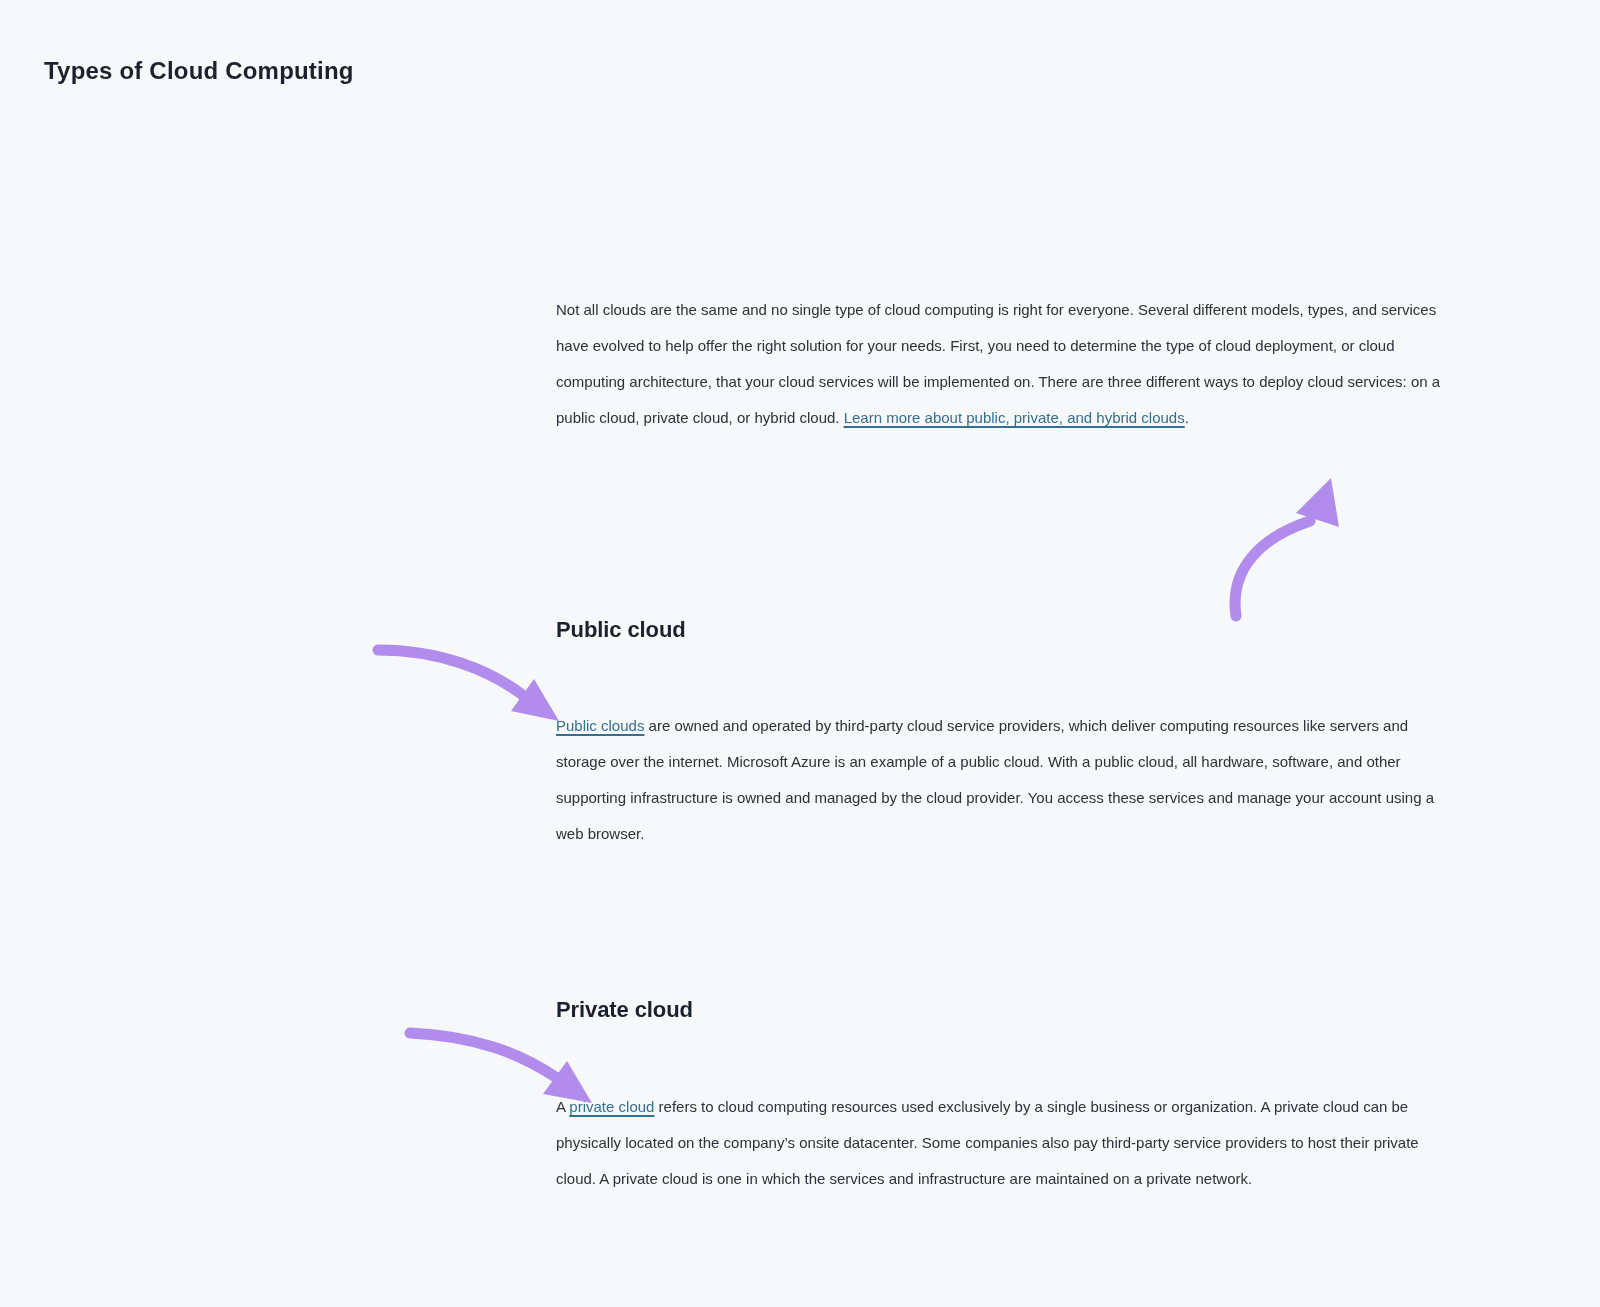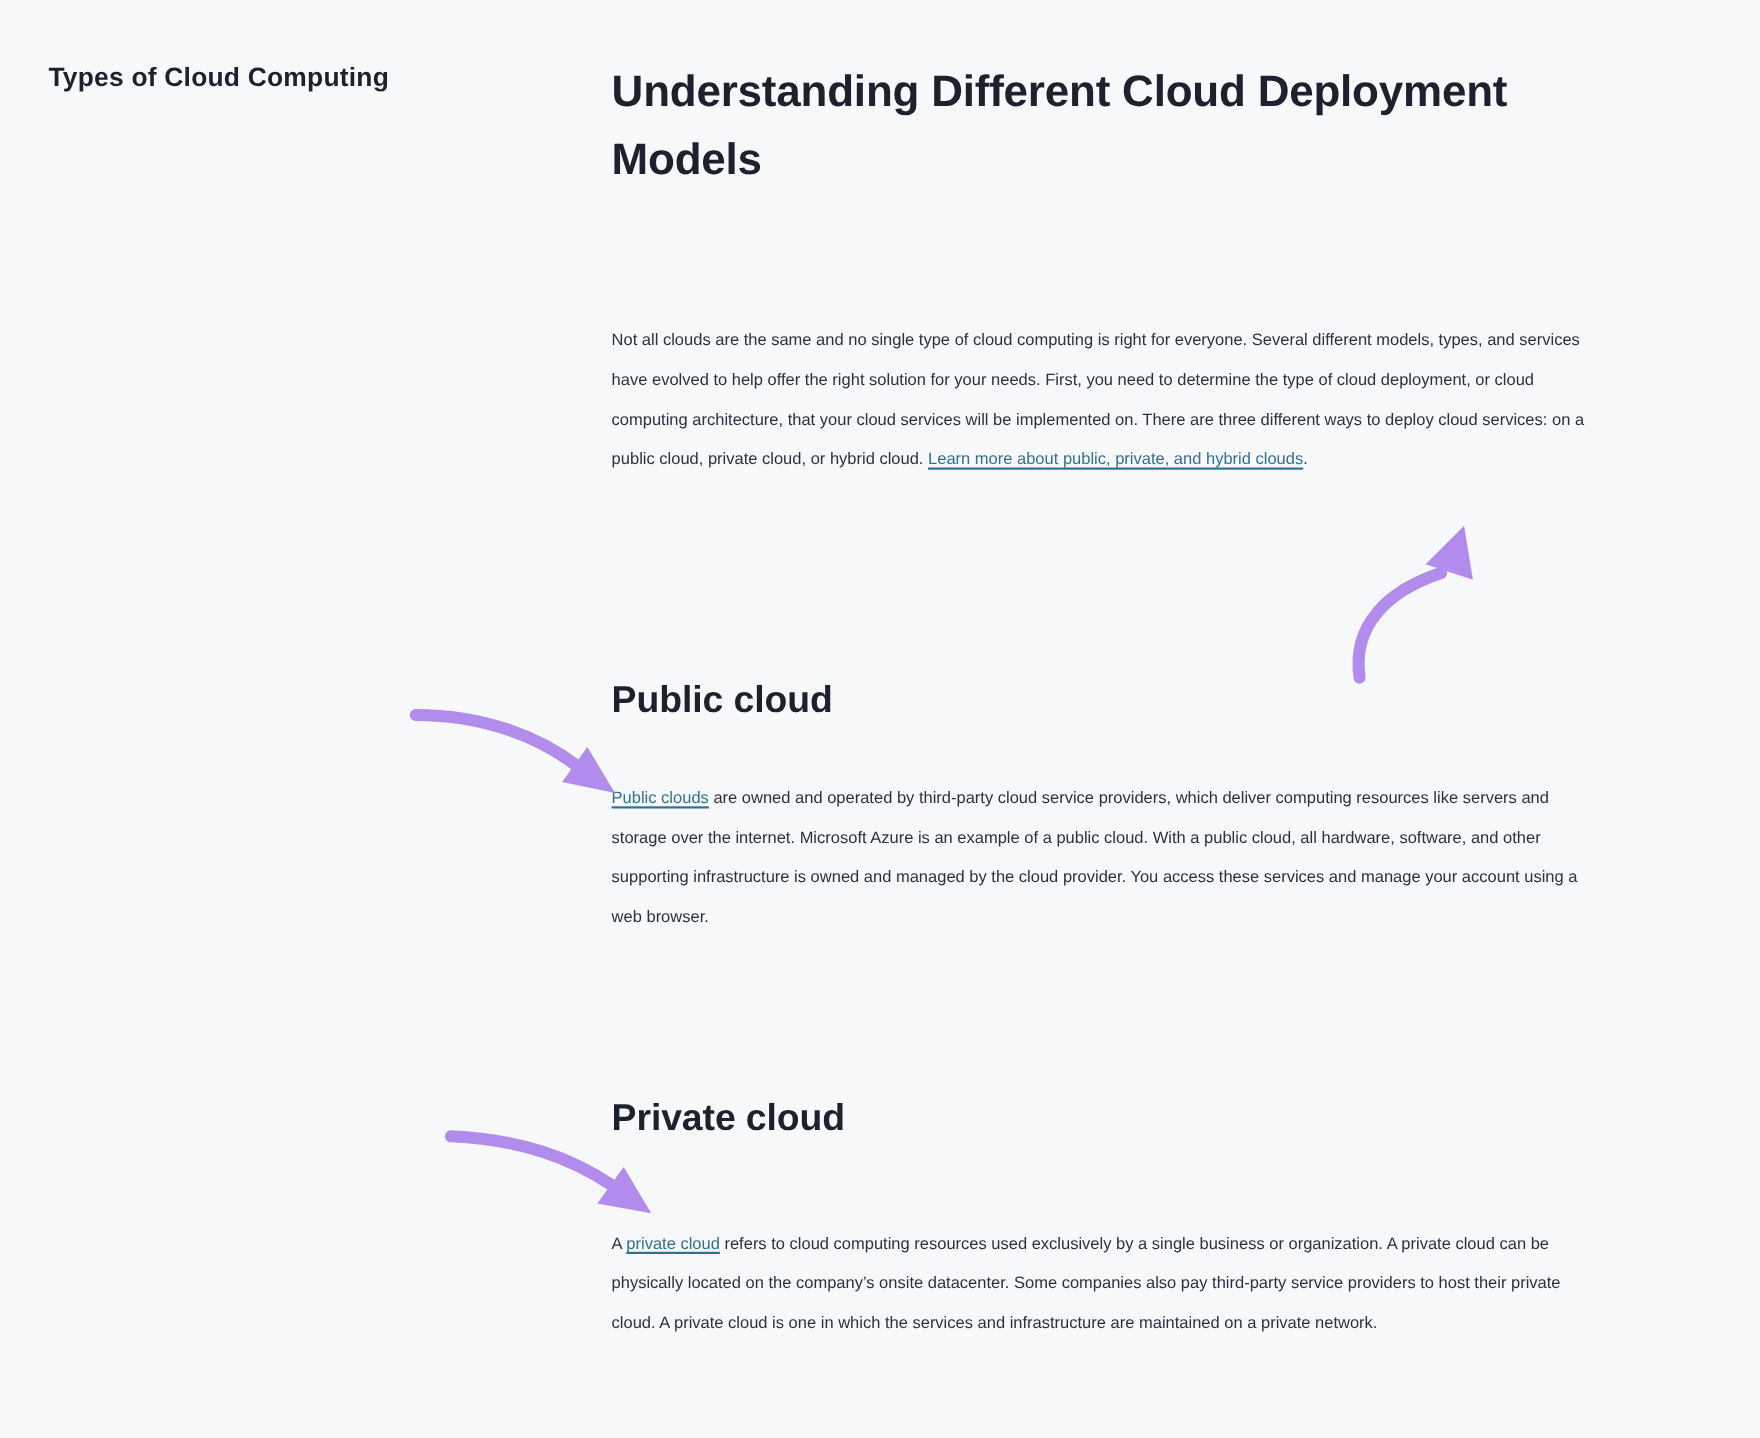--- a/index.html
+++ b/index.html
@@ -55,26 +55,26 @@
     position: absolute;
     left: 0;
     width: 900px;
     margin: 0;
     font-size: 15px;
     line-height: 36px;
     color: var(--text);
   }
   .para-intro   { top: 292px; }
   .para-public  { top: 708px; }
-  .para-private { top: 1089px; margin-top: 24px; }
+  .para-private { top: 1089px; }
   .section-heading {
     position: absolute;
     left: 0;
     margin: 0;
-    font-size: 34px;
+    font-size: 22px;
     font-weight: 700;
     color: var(--heading);
     letter-spacing: -0.1px;
   }
   .heading-public  { top: 617px; }
   .heading-private { top: 997px; }
   a.text-link {
     color: var(--link);
     text-decoration: underline;
     text-decoration-thickness: 1.5px;
@@ -97,21 +97,20 @@
 </style>
 </head>
 <body>
 
 <div class="page">
 
   <div class="sidebar-title">Types of Cloud Computing</div>
 
   <div class="main">
 
-    <h1 class="page-title">Understanding Different Cloud Deployment Models</h1>
 
     <p class="para para-intro">
       <span>Not all clouds are the same and no single type of cloud computing is right for everyone. Several different models, types, and services have evolved to help offer the right solution for your needs. First, you need to determine the type of cloud deployment, or cloud computing architecture, that your cloud services will be implemented on. There are three different ways to deploy cloud services: on a public cloud, private cloud, or hybrid cloud. </span><a class="text-link">Learn more about public, private, and hybrid clouds</a><span>.</span>
     </p>
 
     <h2 class="section-heading heading-public">Public cloud</h2>
 
     <p class="para para-public">
       <a class="text-link">Public clouds</a><span> are owned and operated by third-party cloud service providers, which deliver computing resources like servers and storage over the internet. Microsoft Azure is an example of a public cloud. With a public cloud, all hardware, software, and other supporting infrastructure is owned and managed by the cloud provider. You access these services and manage your account using a web browser.</span>
     </p>

